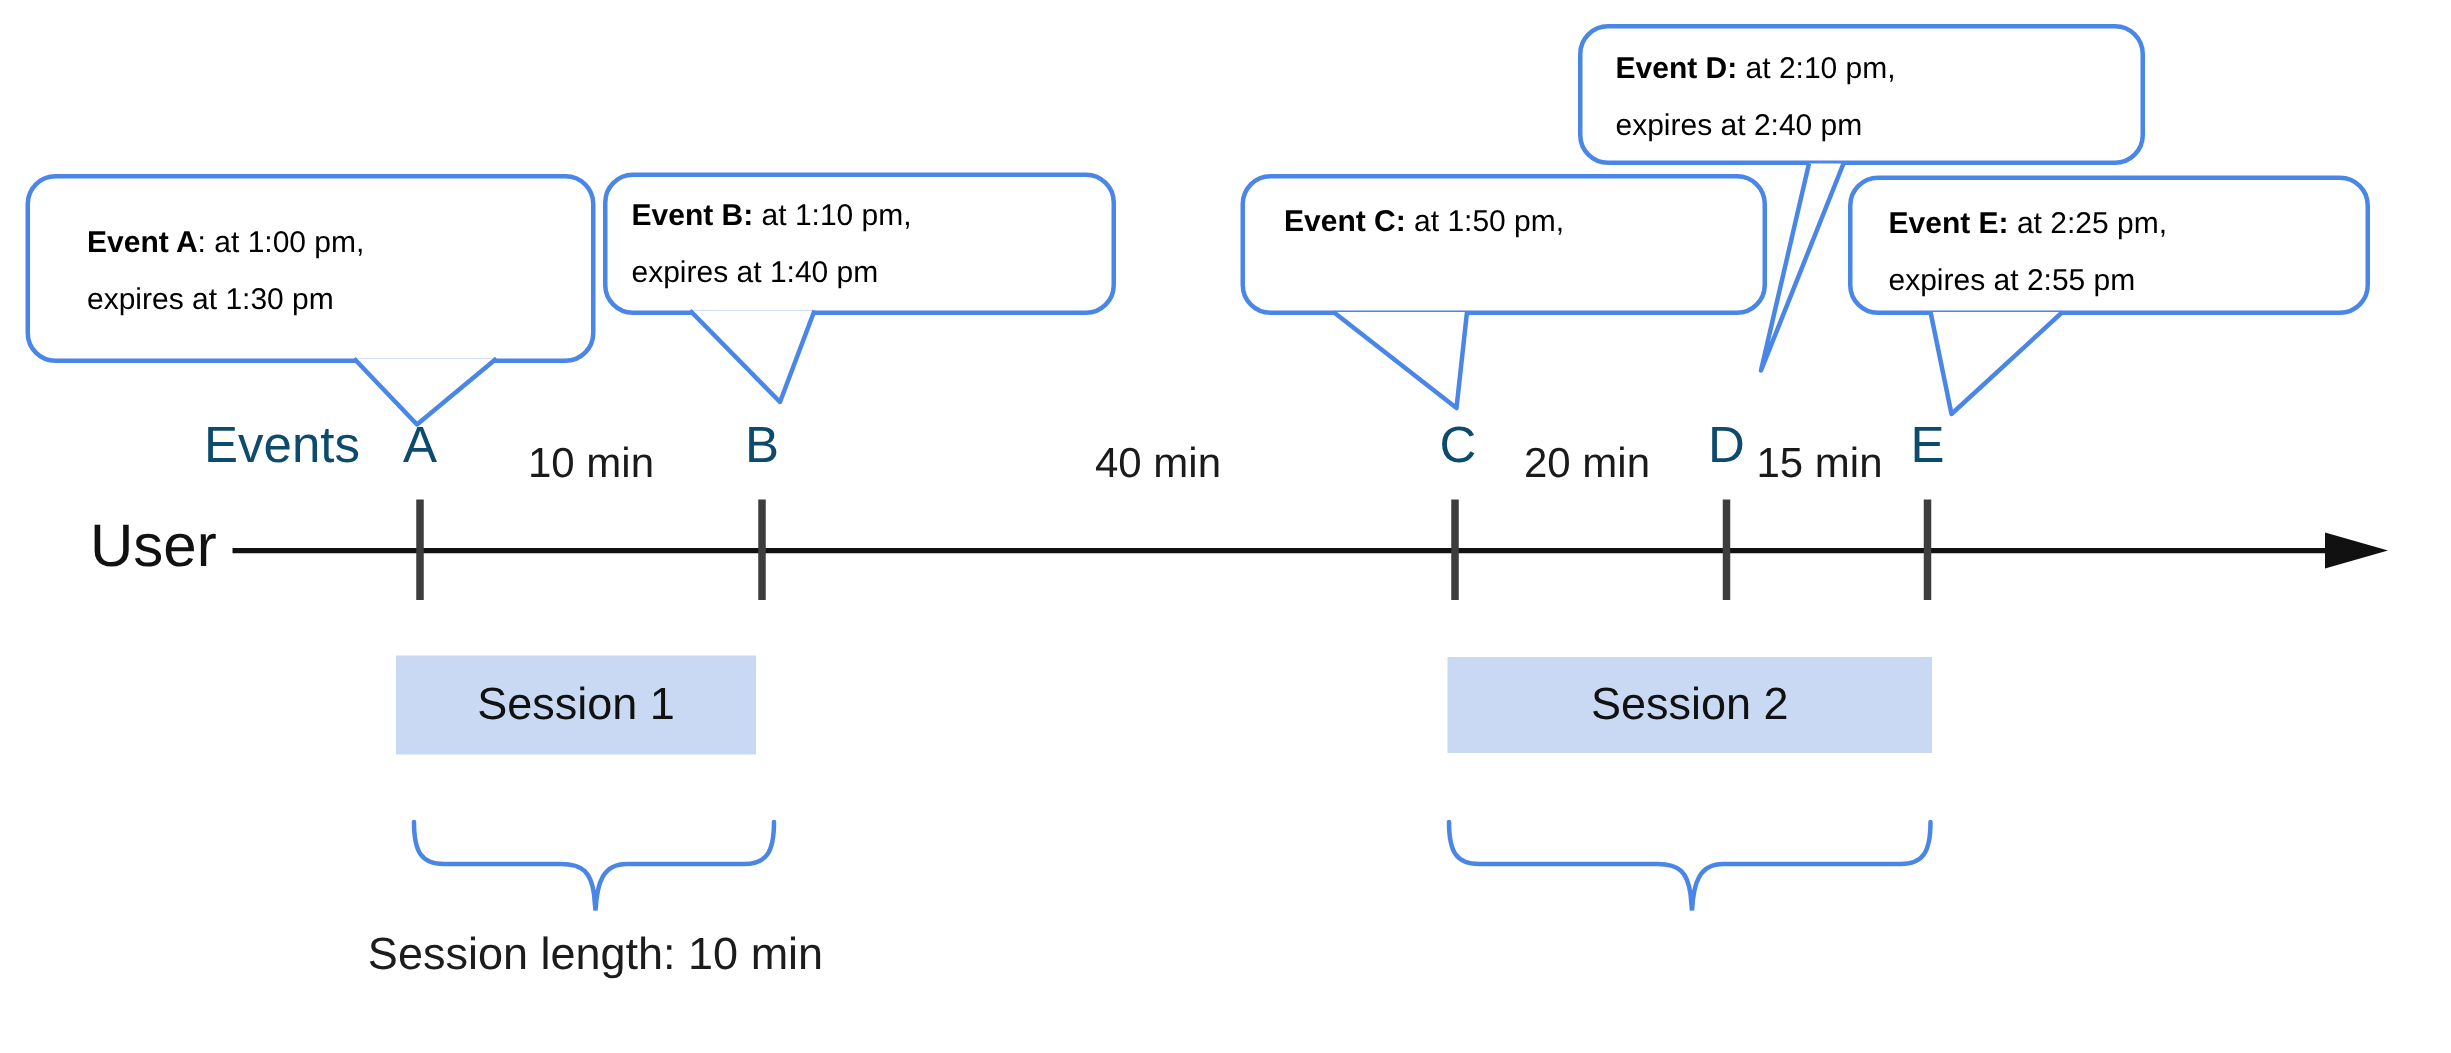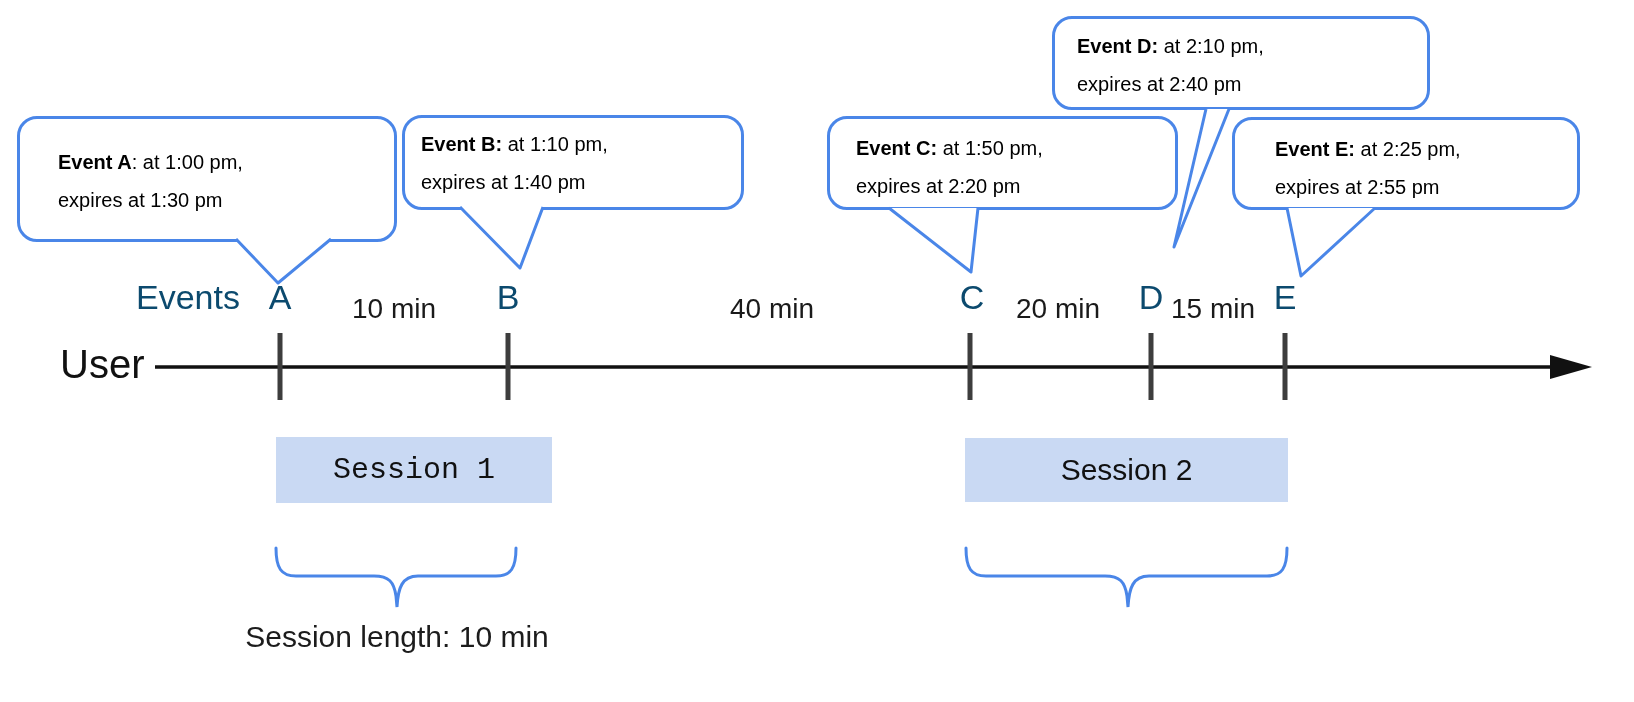--- a/index.html
+++ b/index.html
@@ -32,48 +32,47 @@
     <div>expires at 1:30 pm</div>
   </div>
 
   <div class="bubble" style="left:402px;top:115px;width:342px;height:95px;padding:7px 10px 0 16px;">
     <div><b>Event B:</b><span> at 1:10 pm,</span></div>
     <div>expires at 1:40 pm</div>
   </div>
 
   <div class="bubble" style="left:827px;top:116px;width:351px;height:94px;padding:10px 10px 0 26px;">
     <div><b>Event C:</b><span> at 1:50 pm,</span></div>
-    <div>expires at 2:20 pm</div>
   </div>
 
   <div class="bubble" style="left:1052px;top:16px;width:378px;height:94px;padding:8px 10px 0 22px;">
     <div><b>Event D:</b><span> at 2:10 pm,</span></div>
     <div>expires at 2:40 pm</div>
   </div>
 
-  <div class="bubble" style="left:1232px;top:117px;width:348px;height:93px;padding:10px 10px 0 40px;">
+  <div class="bubble" style="left:1232px;top:117px;width:348px;height:93px;padding:10px 10px 0 24px;">
     <div><b>Event E:</b><span> at 2:25 pm,</span></div>
     <div>expires at 2:55 pm</div>
   </div>
 
   <div class="axis-label" style="left:188px;top:278px;">Events</div>
   <div class="axis-label" style="left:280px;top:278px;">A</div>
   <div class="axis-label" style="left:508px;top:278px;">B</div>
   <div class="axis-label" style="left:972px;top:278px;">C</div>
   <div class="axis-label" style="left:1151px;top:278px;">D</div>
   <div class="axis-label" style="left:1285px;top:278px;">E</div>
 
   <div class="interval-label" style="left:394px;top:293px;">10 min</div>
   <div class="interval-label" style="left:772px;top:293px;text-align:right;">40 min</div>
   <div class="interval-label" style="left:1058px;top:293px;">20 min</div>
   <div class="interval-label" style="left:1213px;top:293px;">15 min</div>
 
   <div class="user-label" style="left:60px;top:342px;">User</div>
 
-  <div class="session-box" style="left:276px;top:437px;width:276px;height:66px;font-family:Liberation Mono, monospace;">
+  <div class="session-box" style="left:264px;top:437px;width:240px;height:66px;">
     <span>Session 1</span>
   </div>
   <div class="session-box" style="left:965px;top:438px;width:323px;height:64px;">
     <span>Session 2</span>
   </div>
 
   <div class="session-length" style="left:397px;top:620px;">Session length: 10 min</div>
 
   <svg id="vector-layer" width="1634" height="702" viewBox="0 0 1634 702">
 

